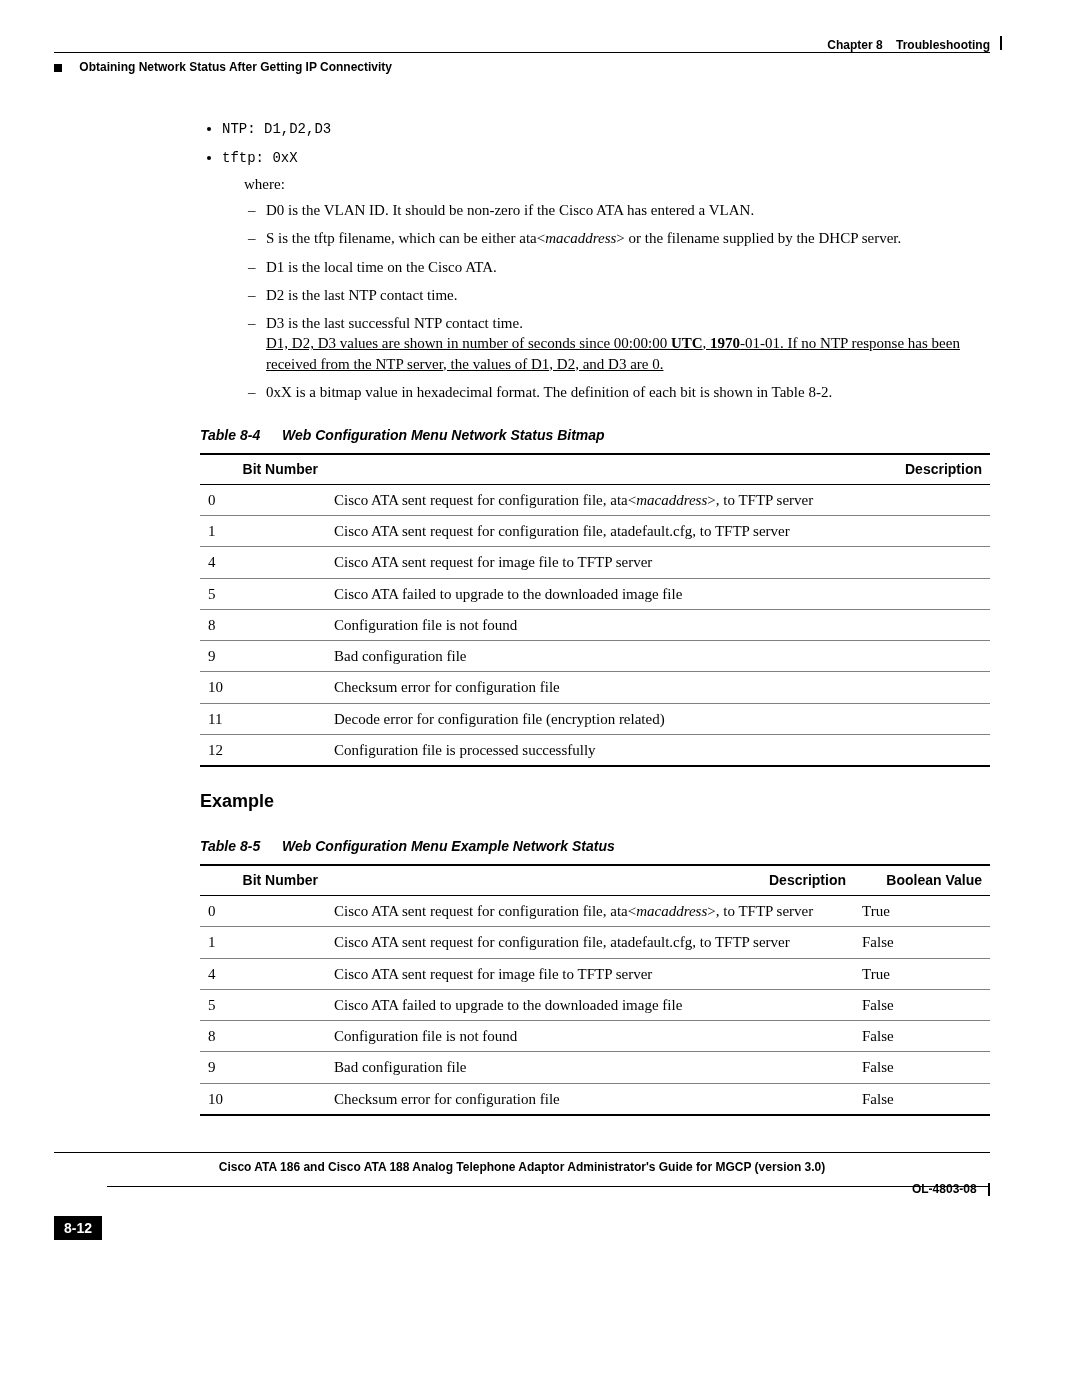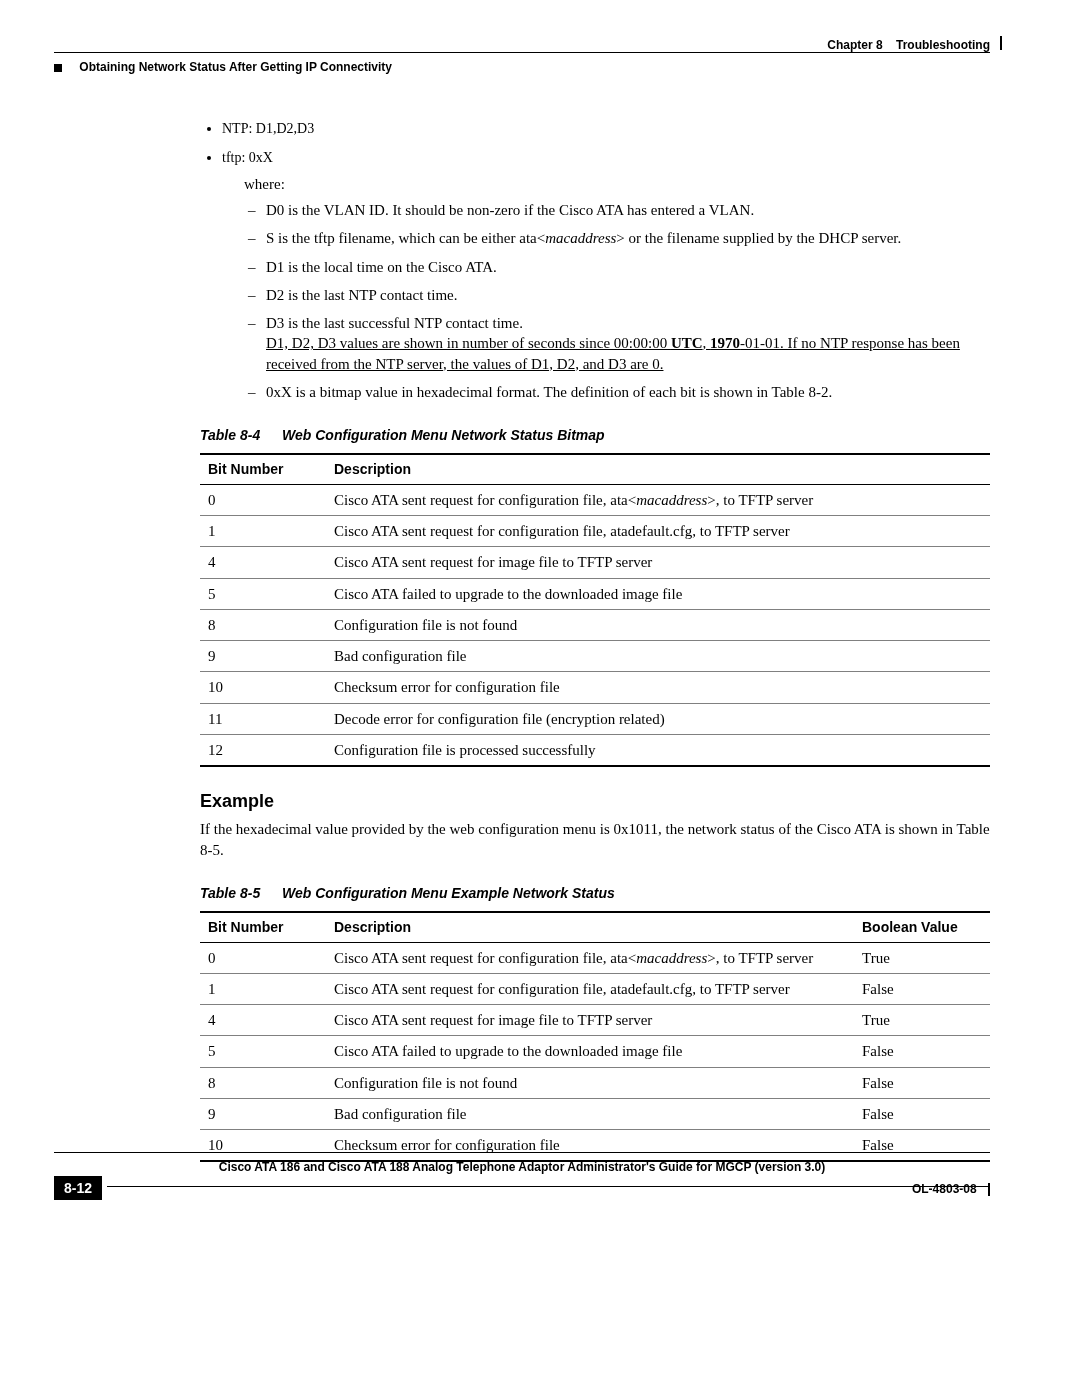--- a/index.html
+++ b/index.html
@@ -74,21 +74,21 @@
     font-size: 15px;
     line-height: 1.35;
   }
 
   ul.outer {
     list-style: disc;
     margin: 0 0 0 0px;
     padding-left: 22px;
   }
   ul.outer > li { margin-bottom: 8px; }
-  code, .mono { font-family: Liberation Serif, serif; font-size: 14px; }
+  code, .mono { font-family: Liberation Mono, monospace; font-size: 14px; }
 
   .where { margin: 6px 0 6px 22px; }
 
   ul.sub {
     list-style: none;
     margin: 0;
     padding-left: 44px;
   }
   ul.sub > li { position: relative; margin-bottom: 8px; }
   ul.sub > li::before {
@@ -110,21 +110,21 @@
   table.tbl {
     border-collapse: collapse;
     width: 100%;
     font-family: "Times New Roman", Times, serif;
     font-size: 15px;
   }
   table.tbl th {
     font-family: Arial, Helvetica, sans-serif;
     font-weight: bold;
     font-size: 14px;
-    text-align: left;
+    text-align: right;
     border-top: 2px solid #000;
     border-bottom: 1px solid #000;
     padding: 5px 8px;
   }
   table.tbl td {
     border-bottom: 1px solid #808080;
     padding: 5px 8px;
     vertical-align: top;
   }
   table.tbl tr:last-child td { border-bottom: 2px solid #000; }
@@ -153,21 +153,21 @@
     left: 54px; right: 90px;
     top: 1160px;
     text-align: center;
     font-family: Arial, Helvetica, sans-serif;
     font-weight: bold;
     font-size: 12px;
   }
   .foot-pagewrap {
     position: absolute;
     left: 54px;
-    top: 1176px;
+    top: 1216px;
   }
   .foot-pagebox {
     display: inline-block;
     background: #000;
     color: #fff;
     font-family: Arial, Helvetica, sans-serif;
     font-weight: bold;
     font-size: 14px;
     padding: 4px 10px;
   }
@@ -279,21 +279,20 @@
             <td>Decode error for configuration file (encryption related)</td>
           </tr>
         <tr>
             <td>12</td>
             <td>Configuration file is processed successfully</td>
           </tr>
       </tbody>
     </table>
 
     <div class="example-hd">Example</div>
-    <div class="example-body">If the hexadecimal value provided by the web configuration menu is 0x1011, the network status of the Cisco ATA is shown in Table 8-5.</div>
 
     <div class="tbl-caption">
       <span class="tnum">Table 8-5</span>
       <span>Web Configuration Menu Example Network Status</span>
     </div>
 
     <table class="tbl">
       <thead>
         <tr>
           <th class="col-bit">Bit Number</th>

